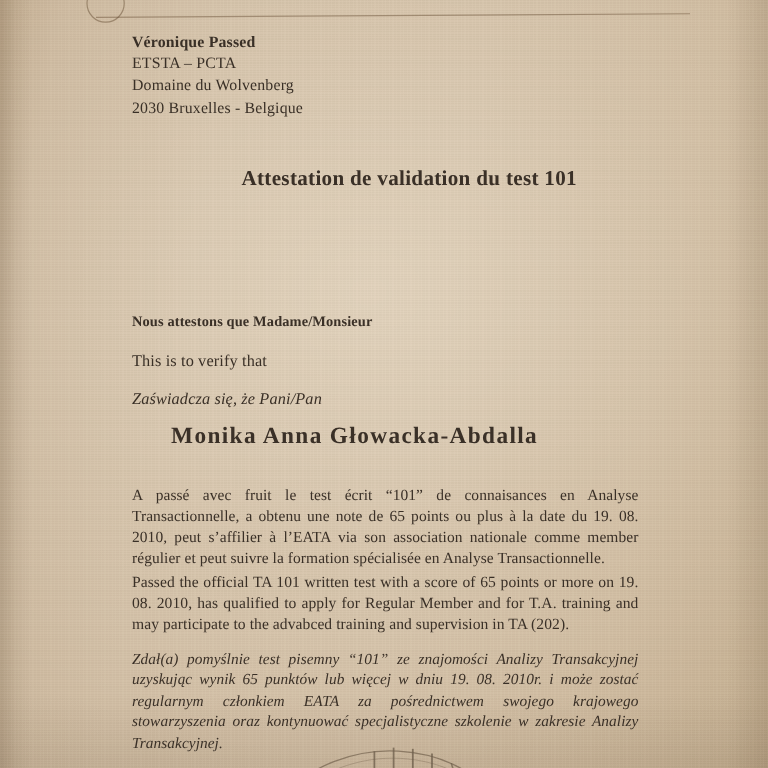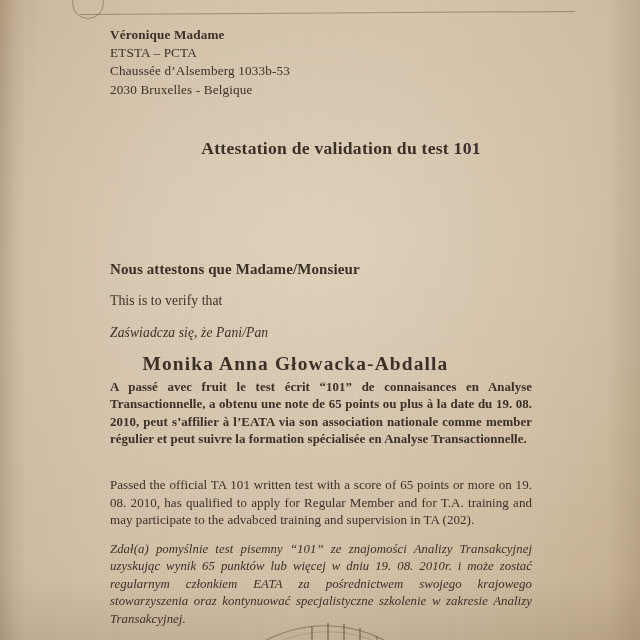--- a/index.html
+++ b/index.html
@@ -137,21 +137,21 @@
     letter-spacing: 0.2px;
   }
 
   .lead {
     position: absolute;
     left: 110px;
     font-size: 13.6px;
     letter-spacing: 0.1px;
     white-space: nowrap;
   }
-  #lead-fr { top: 261px; font-weight: bold; font-size: 15px; }
+  #lead-fr { top: 261px; font-weight: bold; font-size: 12px; }
   #lead-en { top: 293px; }
   #lead-pl { top: 325px; font-style: italic; }
 
   #recipient-name {
     position: absolute;
     left: 0;
     top: 353px;
     width: 565px;
     padding-left: 26px;
     box-sizing: border-box;
@@ -162,24 +162,24 @@
   }
 
   .para {
     position: absolute;
     left: 110px;
     width: 422px;
     text-align: justify;
     text-justify: inter-word;
   }
   #para-fr {
-    top: 379px;
+    top: 405px;
     font-size: 12.9px;
     line-height: 17.4px;
-    font-weight: bold;
+    font-weight: normal;
     letter-spacing: 0.05px;
   }
   #para-en {
     top: 476px;
     font-size: 13.0px;
     line-height: 17.6px;
     letter-spacing: 0.05px;
   }
   #para-pl {
     top: 541px;
@@ -210,23 +210,23 @@
   <div id="edge-shadow-right"></div>
   <div id="bottom-shadow"></div>
   <div id="grain"></div>
 
   <div id="letterhead-circle"></div>
   <div id="letterhead-rule"></div>
 
   <div id="content">
 
     <div class="addr">
-      <div class="name">Véronique Madame</div>
+      <div class="name">Véronique Passed</div>
       <div>ETSTA – PCTA</div>
-      <div>Chaussée d’Alsemberg 1033b-53</div>
+      <div>Domaine du Wolvenberg</div>
       <div>2030 Bruxelles - Belgique</div>
     </div>
 
     <div class="titles">
       <div class="title-1">Attestation de validation du test 101</div>
     </div>
 
     <div class="lead" id="lead-fr">Nous attestons que Madame/Monsieur</div>
     <div class="lead" id="lead-en">This is to verify that</div>
     <div class="lead" id="lead-pl">Zaświadcza się, że Pani/Pan</div>

